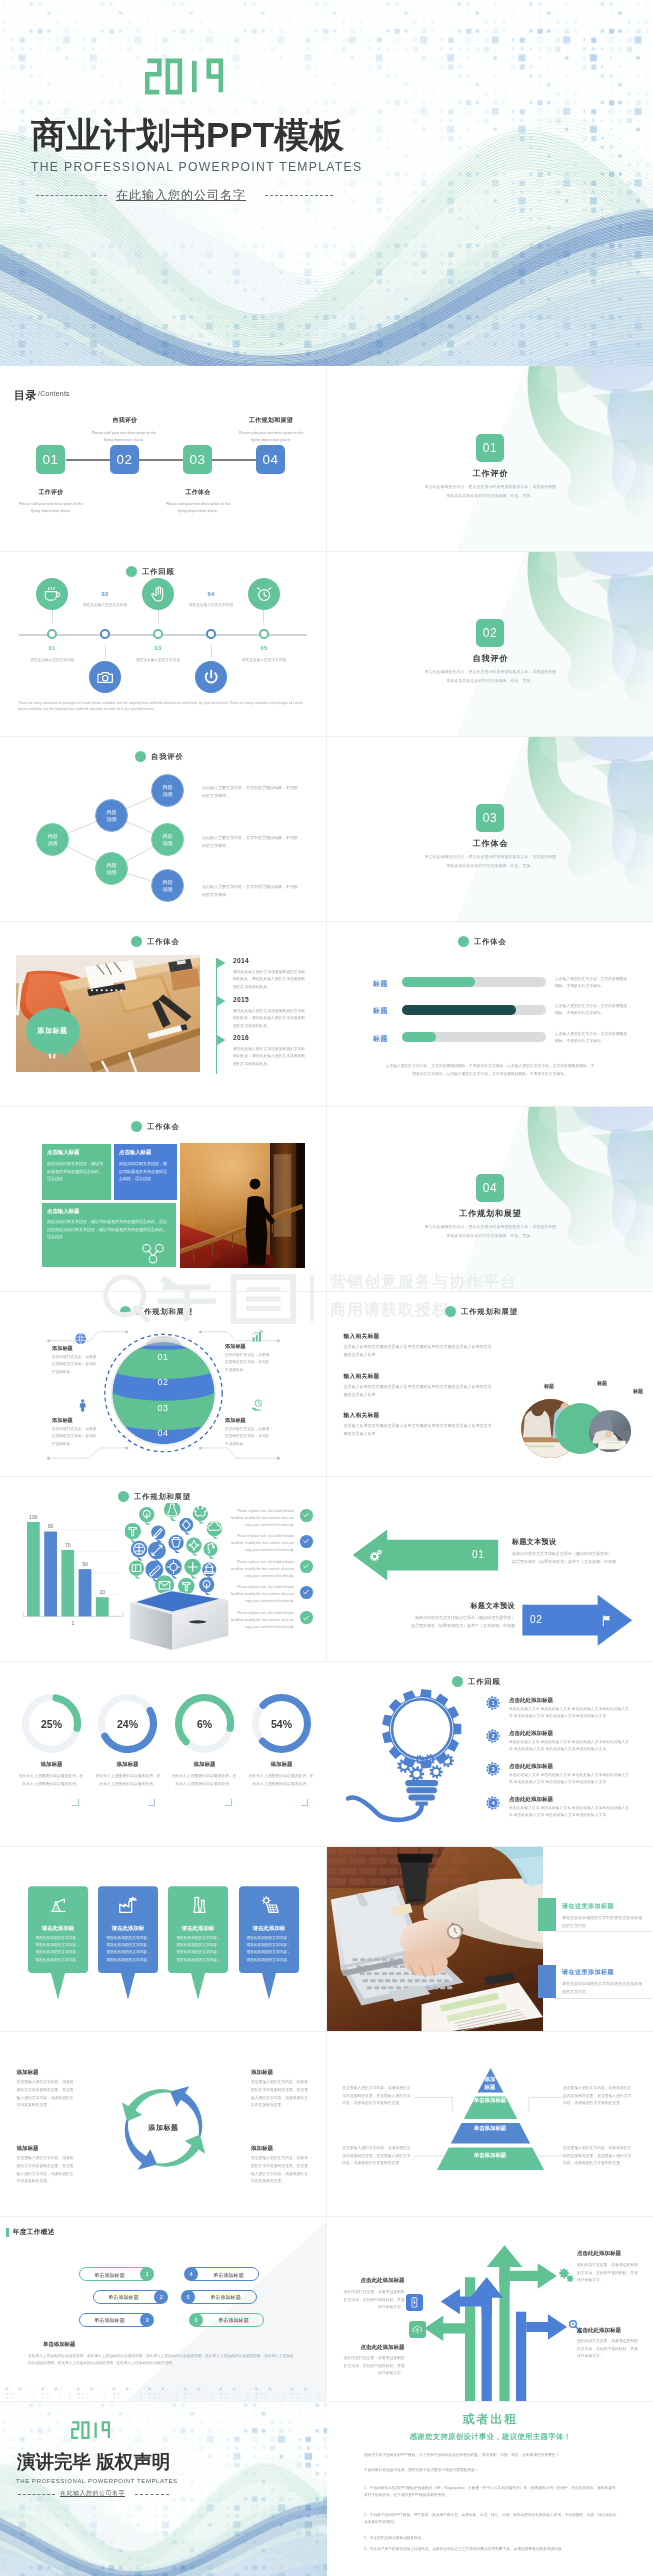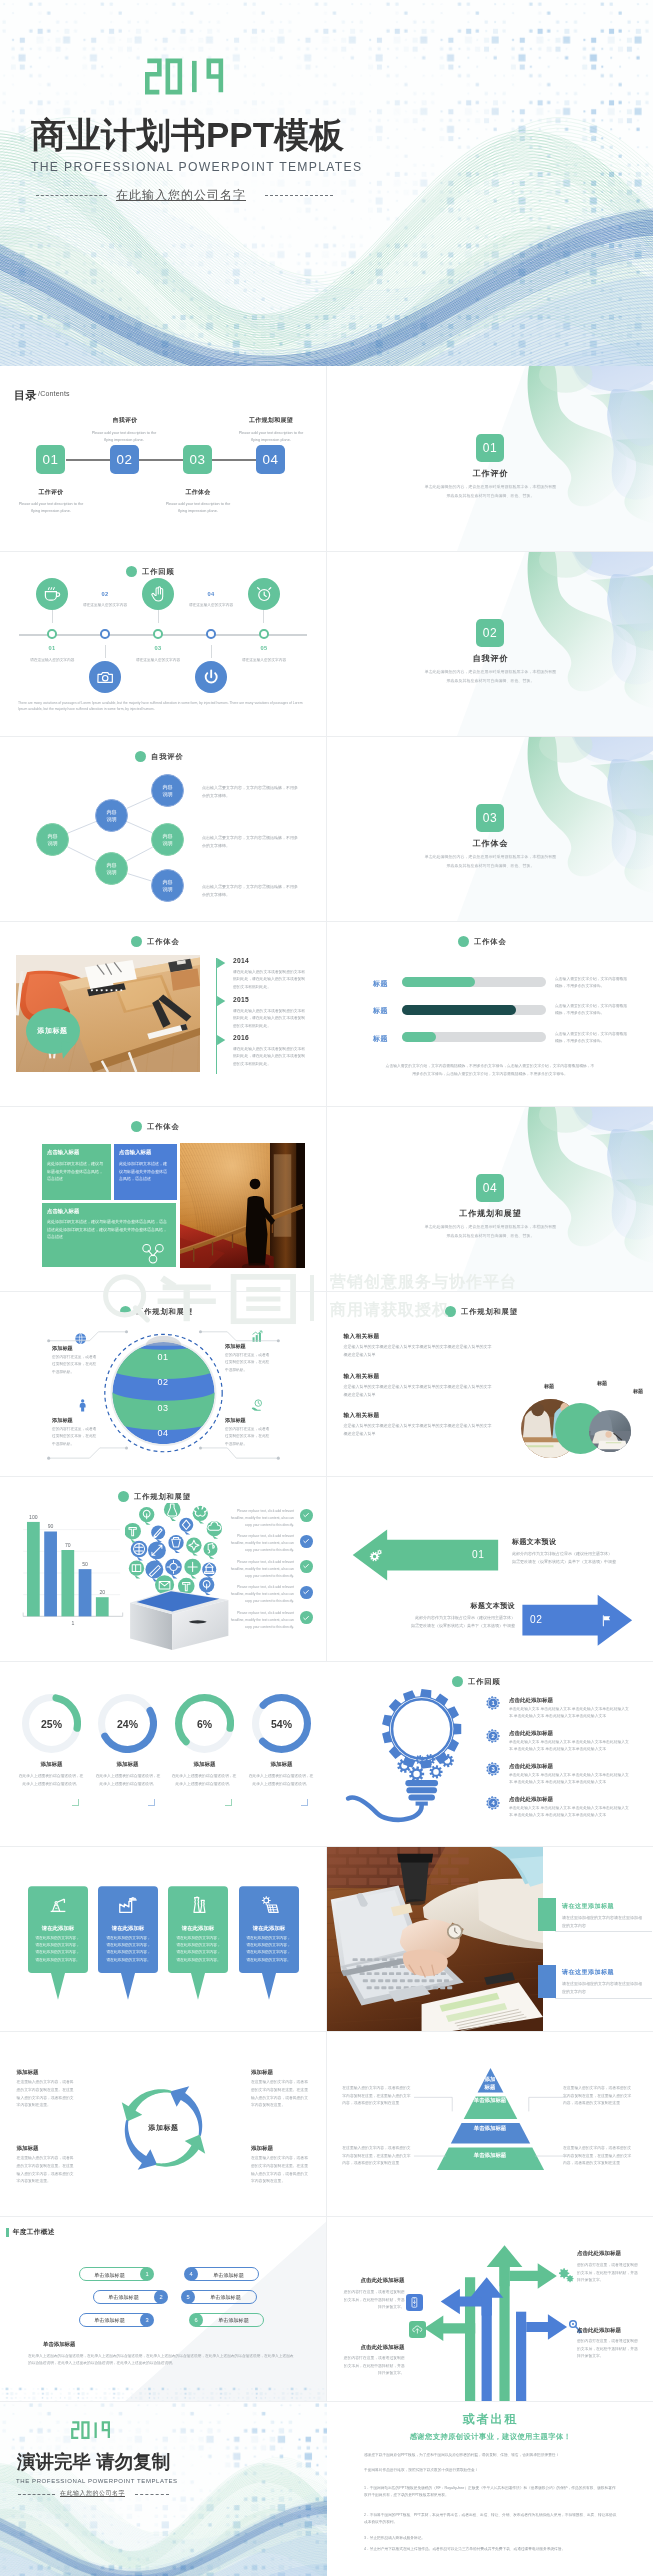--- a/index.html
+++ b/index.html
@@ -2256,21 +2256,21 @@
         </g>
       </svg>
       <svg class="abs" width="41" height="20.4" viewBox="0 0 128 64" overflow="visible" style="left:71px;top:18.5px">
         <g fill="none" stroke="#5fbf8e" stroke-width="7.2" stroke-linejoin="miter" stroke-linecap="butt">
           <path d="M3.6 7.6 H22.4 V28.5 H3.6 V56.4 H22.4"></path>
           <path d="M35.6 7.6 H54.4 V56.4 H35.6 Z"></path>
           <path d="M77 7.6 V56.4"></path>
           <path d="M118.4 32 H99.6 V7.6 H118.4 V56.4"></path>
         </g>
       </svg>
-      <div class="cv-title" style="left:17px;top:52px;font-size:18.5px;letter-spacing:0px;">演讲完毕  请勿复制</div>
+      <div class="cv-title" style="left:17px;top:52px;font-size:18.5px;letter-spacing:0px;">演讲完毕  版权声明</div>
       <div class="cv-sub" style="left:16px;top:77px;font-size:6px;letter-spacing:0.6px;">THE PROFESSIONAL POWERPOINT TEMPLATES</div>
       <div class="cv-co" style="left:60px;top:89px;font-size:6px;letter-spacing:0.5px">在此输入您的公司名字</div>
       <div class="cv-dash" style="left:18px;top:93px;width:37px;"></div>
       <div class="cv-dash" style="left:135px;top:93px;width:34px;"></div>
     </div>
     <div class="abs" style="left:327px;top:2401px;width:327px;height:175px;overflow:hidden;background:#fff">
       <div class="abs" style="left:0;top:10.2px;width:327px;text-align:center;font-size:12px;font-weight:700;color:#63c39b;letter-spacing:1.9px">或者出租</div>
       <div class="abs" style="left:0;top:31px;width:327px;text-align:center;font-size:7.3px;font-weight:700;color:#63c39b;letter-spacing:0.4px">感谢您支持原创设计事业，建议使用主题字体！</div>
       <div class="abs" style="left:37px;top:51px;width:255px;font-size:3.7px;line-height:2.0;color:#8f959b">感谢您下载千图网原创PPT模板，为了您和千图网以及原创作者的利益，请勿复制、传播、转售，否则将承担法律责任！</div>
       <div class="abs" style="left:37px;top:66px;width:255px;font-size:3.7px;line-height:2.0;color:#8f959b">千图网将对作品进行维权，按照传播下载次数的十倍进行索取赔偿金！</div>

